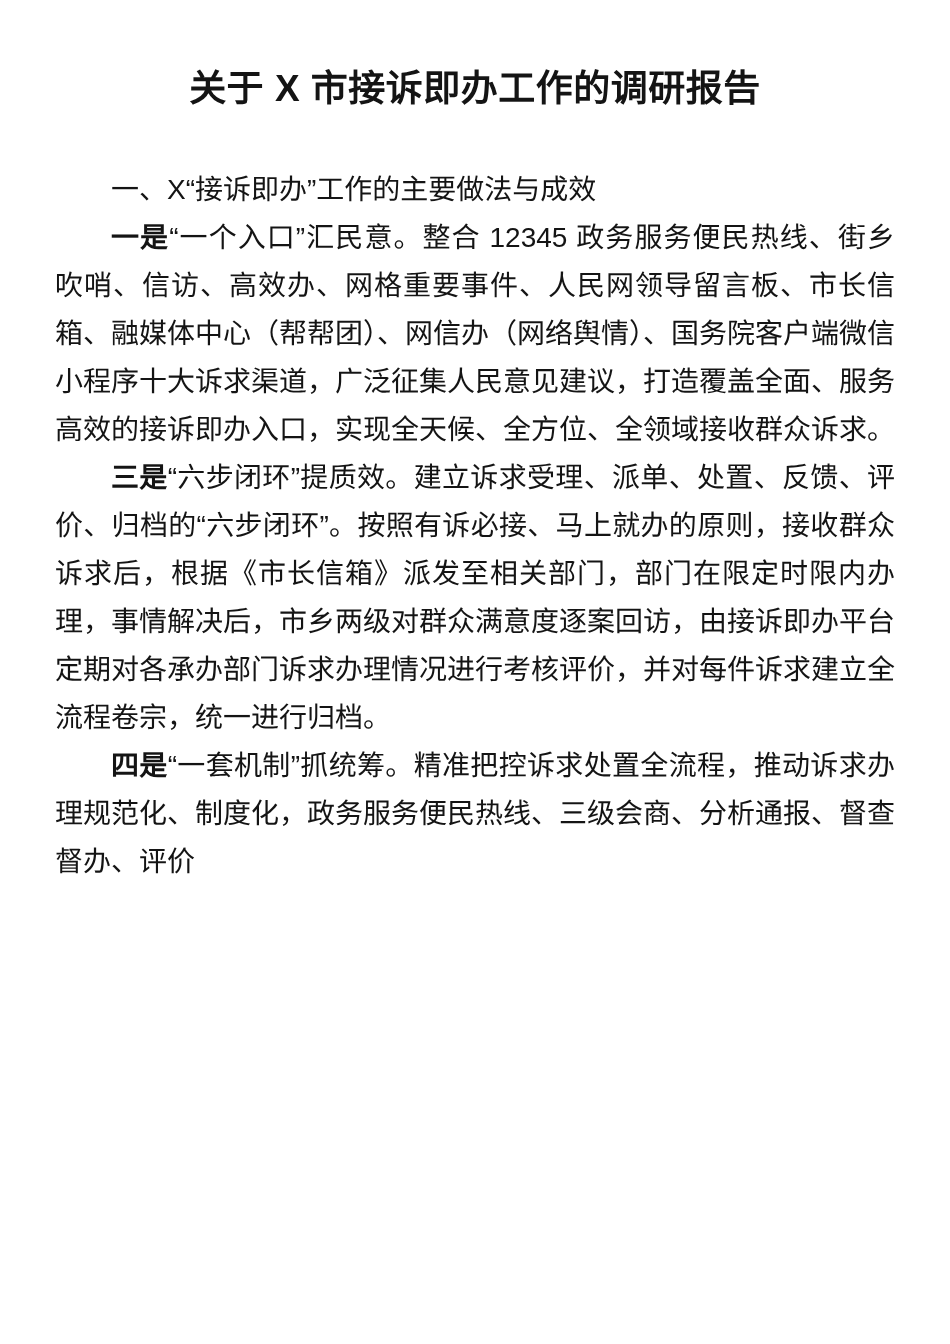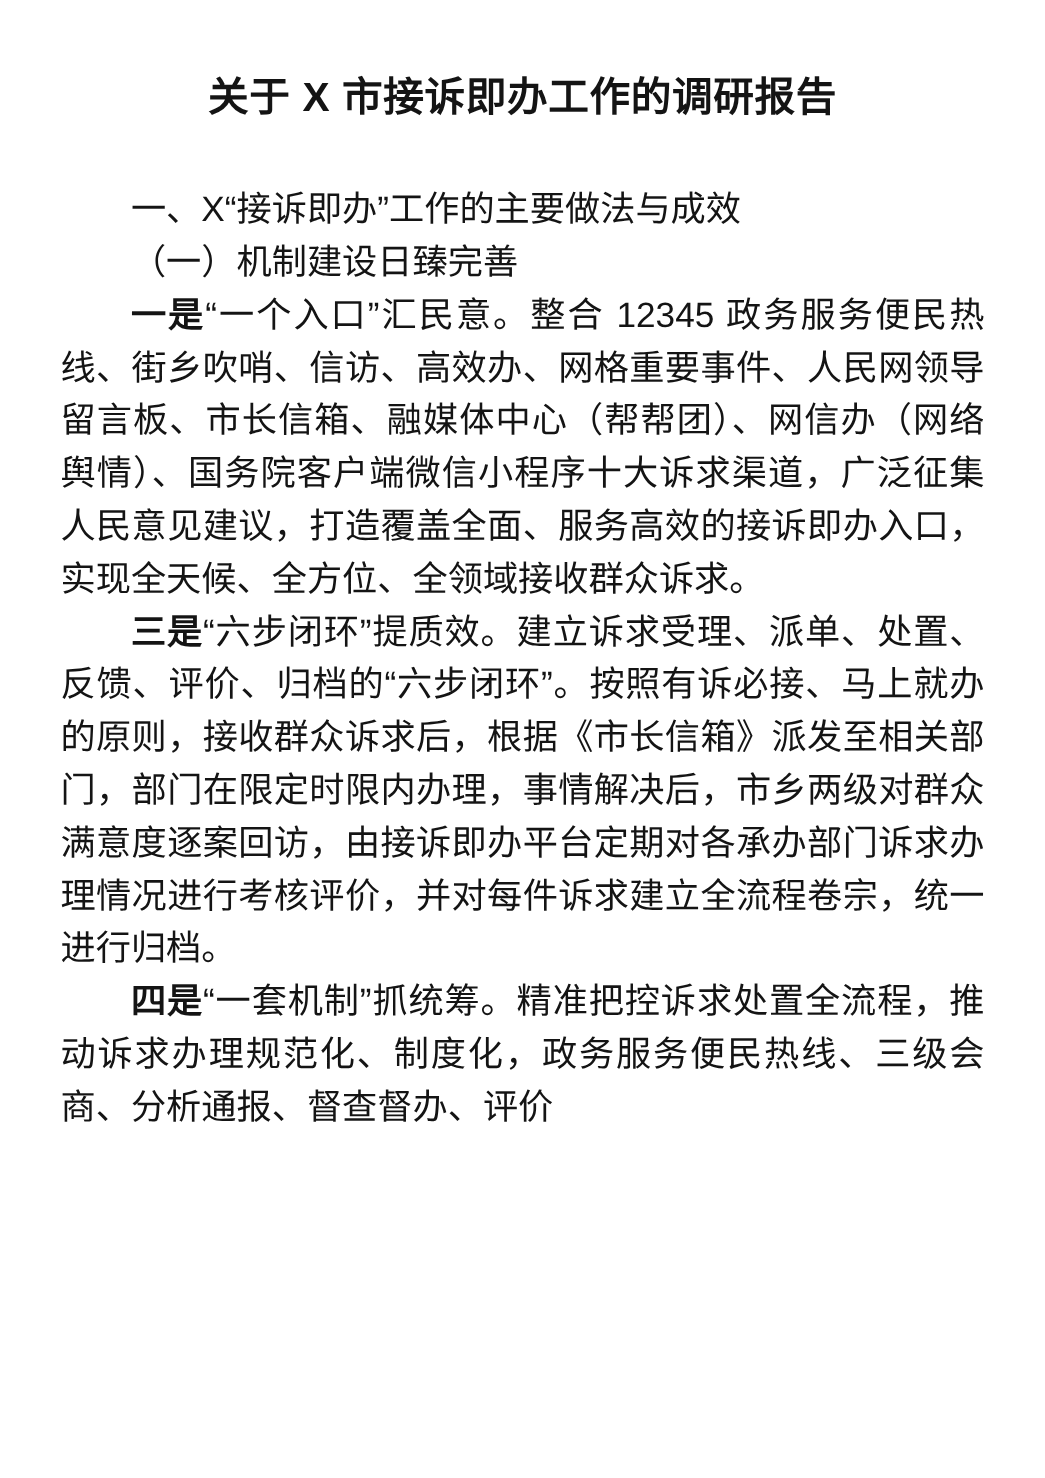--- a/index.html
+++ b/index.html
@@ -21,21 +21,21 @@
   }
   .doc-title {
     margin: 0 0 50px 0;
     font-size: 37px;
     line-height: 54px;
     font-weight: 700;
     text-align: center;
     letter-spacing: 0.5px;
   }
   .doc-body {
-    font-size: 32px;
+    font-size: 28px;
     line-height: 48px;
   }
   .doc-body p {
     margin: 0;
     text-indent: 2em;
     text-align: justify;
     text-justify: inter-character;
     word-break: break-all;
     overflow-wrap: break-word;
   }
@@ -49,21 +49,20 @@
 </style>
 </head>
 <body>
 
 <div class="doc-page">
   <h1 class="doc-title">关于 X 市接诉即办工作的调研报告</h1>
 
   <div class="doc-body">
     <p class="section-heading">一、X“接诉即办”工作的主要做法与成效</p>
 
-    <p class="sub-section-heading">（一）机制建设日臻完善</p>
 
 
     <p>
       <span class="para-lead">一是</span><span>“一个入口”汇民意。整合 12345 政务服务便民热线、街乡吹哨、信访、高效办、网格重要事件、人民网领导留言板、市长信箱、融媒体中心（帮帮团）、网信办（网络舆情）、国务院客户端微信小程序十大诉求渠道，广泛征集人民意见建议，打造覆盖全面、服务高效的接诉即办入口，实现全天候、全方位、全领域接收群众诉求。</span>
     </p>
 
 
     <p>
       <span class="para-lead">三是</span><span>“六步闭环”提质效。建立诉求受理、派单、处置、反馈、评价、归档的“六步闭环”。按照有诉必接、马上就办的原则，接收群众诉求后，根据《市长信箱》派发至相关部门，部门在限定时限内办理，事情解决后，市乡两级对群众满意度逐案回访，由接诉即办平台定期对各承办部门诉求办理情况进行考核评价，并对每件诉求建立全流程卷宗，统一进行归档。</span>
     </p>

